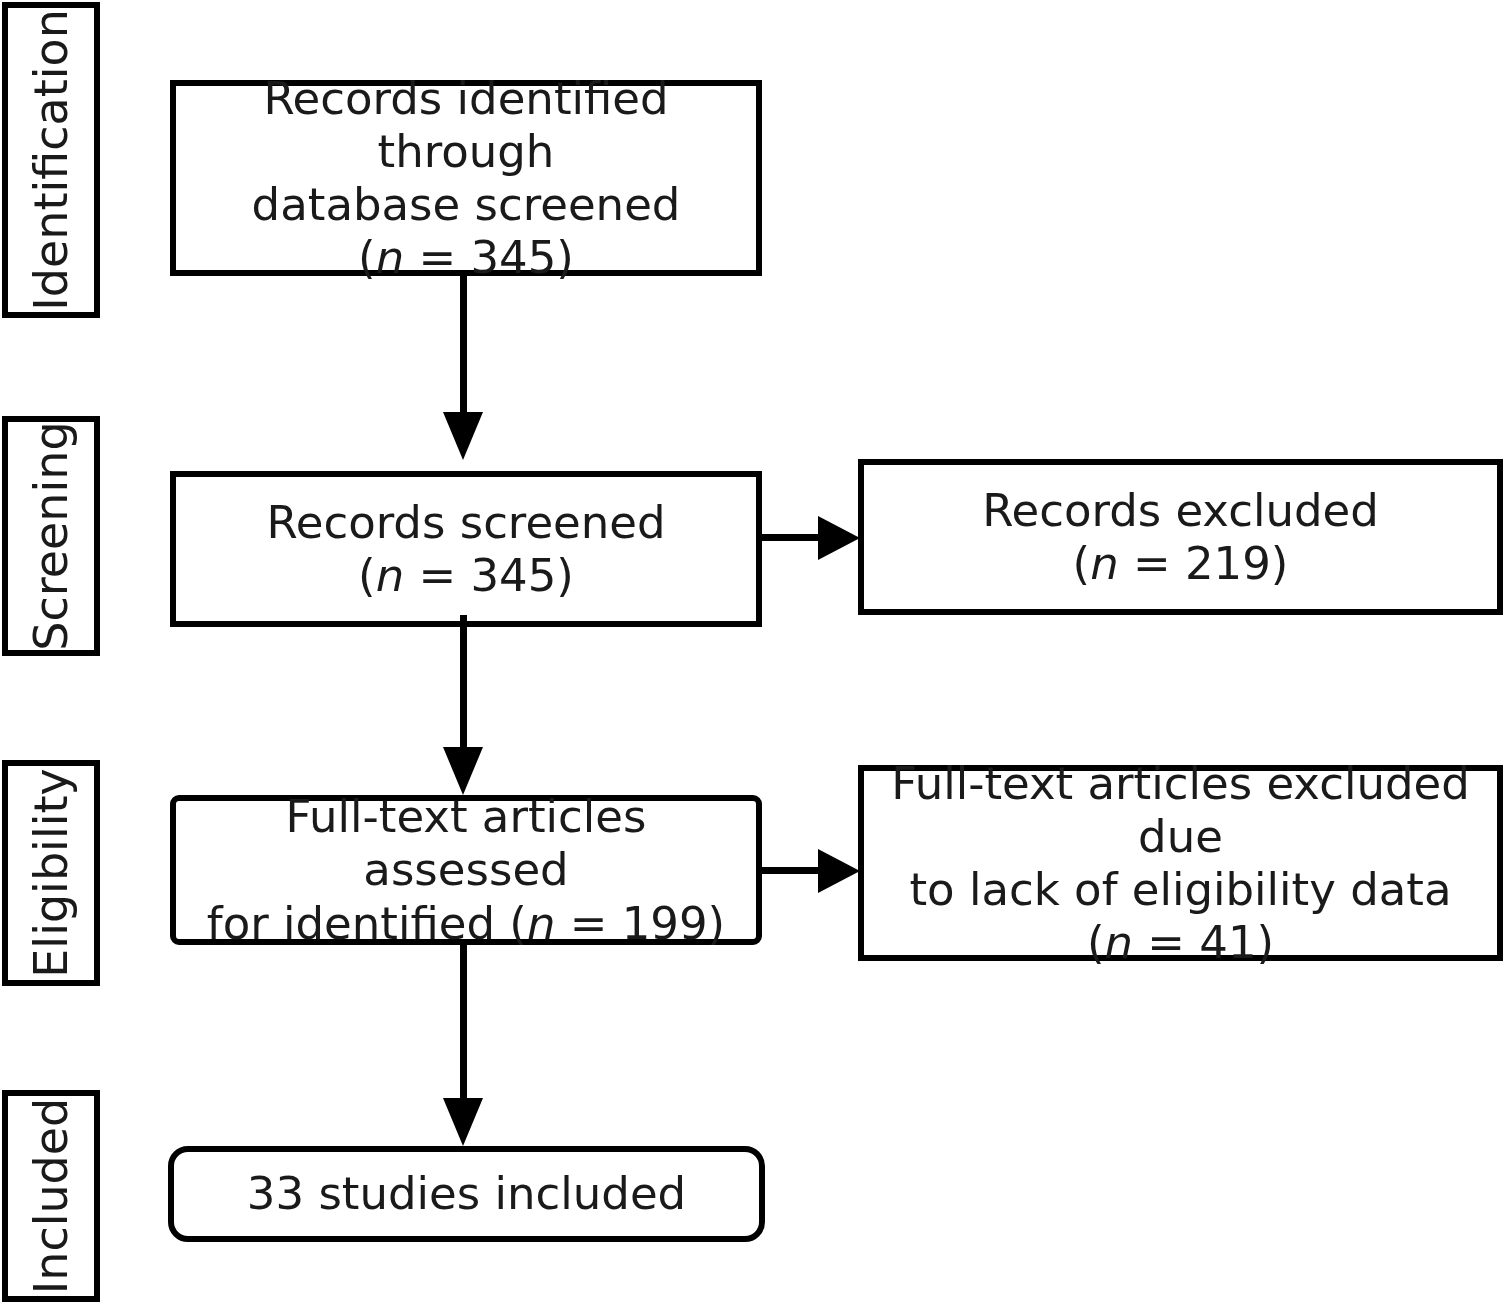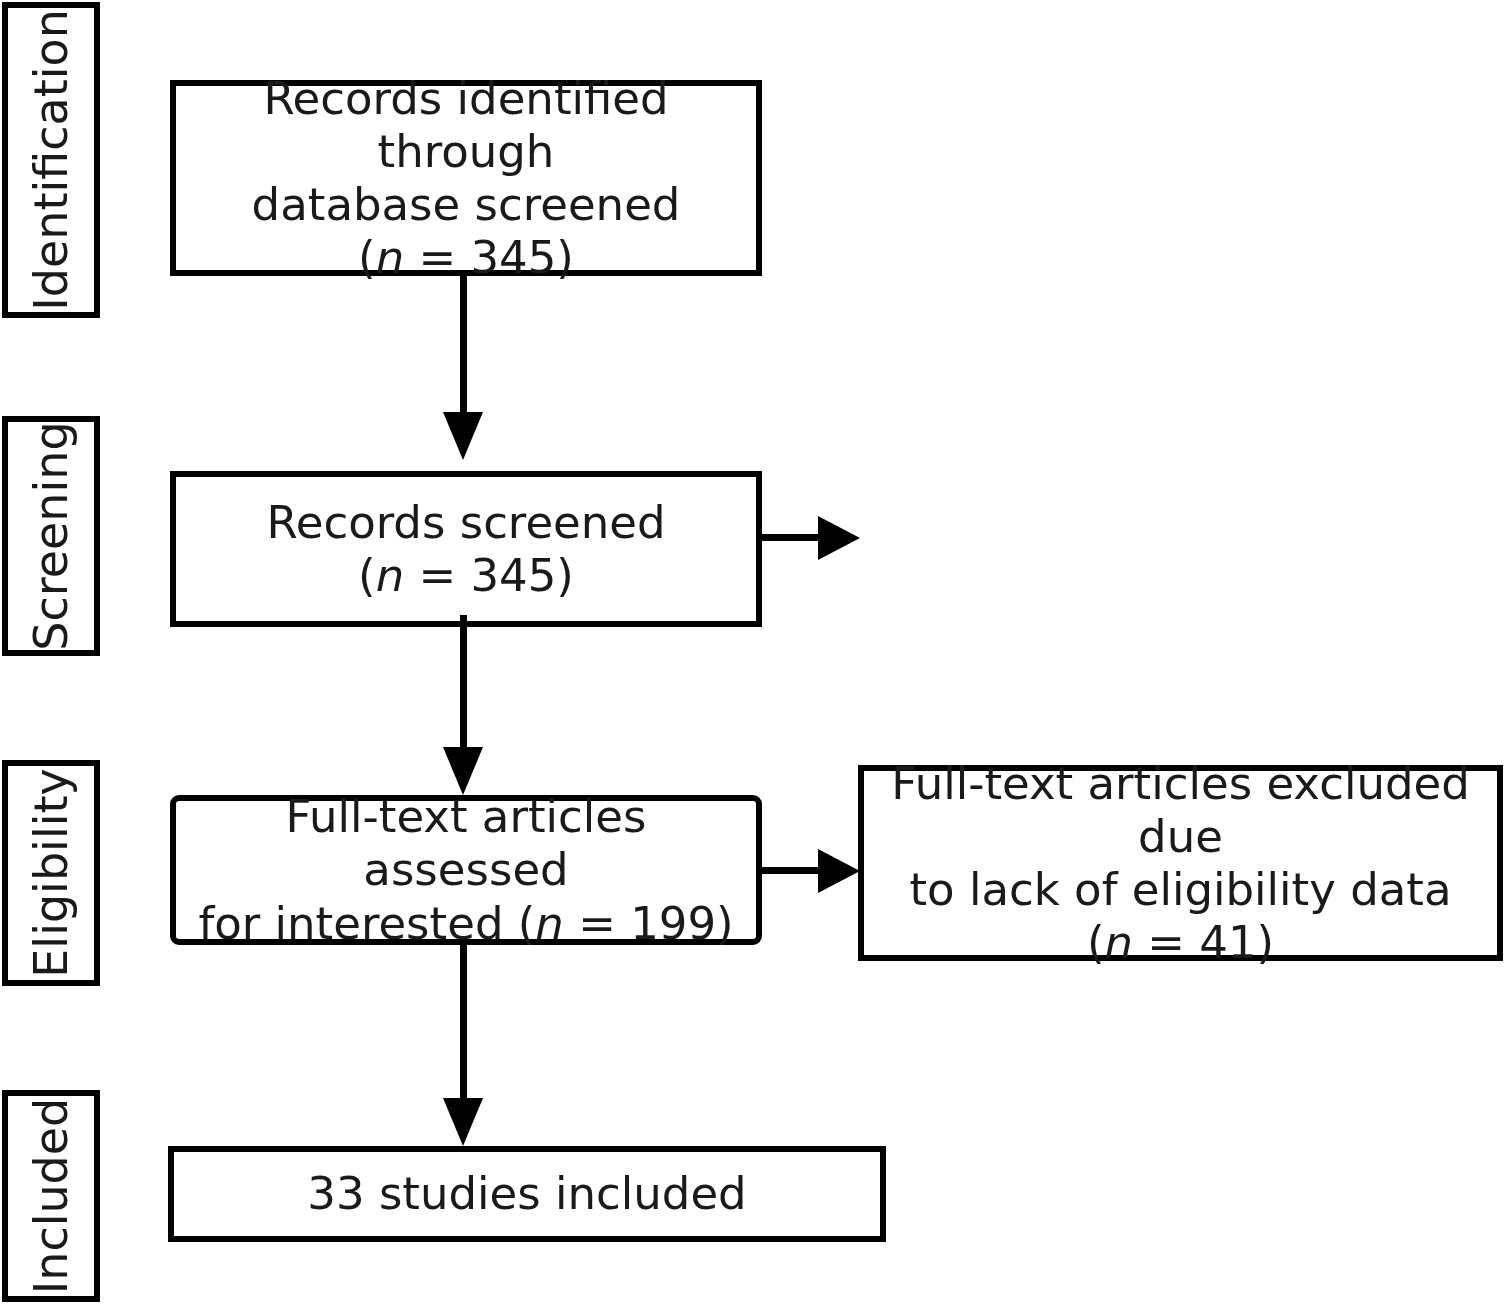--- a/index.html
+++ b/index.html
@@ -123,44 +123,50 @@
   <div class="flow-box" style="left:170px; top:459px; width:592px; height:156px;margin-top:12px;">
     <div class="box-text">
       <span>Records screened</span><br>
       <span>(</span><span class="ital">n</span><span> = 345)</span>
     </div>
   </div>
 
   <div class="arrow-h-line" style="left:762px; top:534px; width:58px;"></div>
   <div class="arrow-h-head" style="left:818px; top:516px;"></div>
 
+  <div class="flow-box" style="left:858px; top:459px; width:645px; height:156px;">
+    <div class="box-text">
+      <span>Records excluded</span><br>
+      <span>(</span><span class="ital">n</span><span> = 219)</span>
+    </div>
+  </div>
 
   <div class="arrow-v-line" style="left:460px; top:615px; width:7px; height:136px;"></div>
   <div class="arrow-v-head" style="left:443px; top:747px;"></div>
 
   <div class="flow-box" style="left:170px; top:795px; width:592px; height:150px;border-radius:9px;">
     <div class="box-text">
       <span>Full-text articles assessed</span><br>
-      <span>for interested (</span><span class="ital">n</span><span> = 199)</span>
+      <span>for identified (</span><span class="ital">n</span><span> = 199)</span>
     </div>
   </div>
 
   <div class="arrow-h-line" style="left:762px; top:867px; width:58px;"></div>
   <div class="arrow-h-head" style="left:818px; top:849px;"></div>
 
   <div class="flow-box" style="left:858px; top:765px; width:645px; height:196px;text-align:center;">
     <div class="box-text">
       <span>Full-text articles excluded due</span><br>
       <span>to lack of eligibility data</span><br>
       <span>(</span><span class="ital">n</span><span> = 41)</span>
     </div>
   </div>
 
   <div class="arrow-v-line" style="left:460px; top:945px; width:7px; height:155px;"></div>
   <div class="arrow-v-head" style="left:443px; top:1098px;"></div>
 
-  <div class="flow-box" style="left:168px; top:1146px; width:718px; height:96px;">
+  <div class="flow-box" style="left:168px; top:1146px; width:597px; height:96px;border-radius:20px;">
     <div class="box-text">
       <span>33 studies included</span>
     </div>
   </div>
 
 </div>
 
 </body></html>

